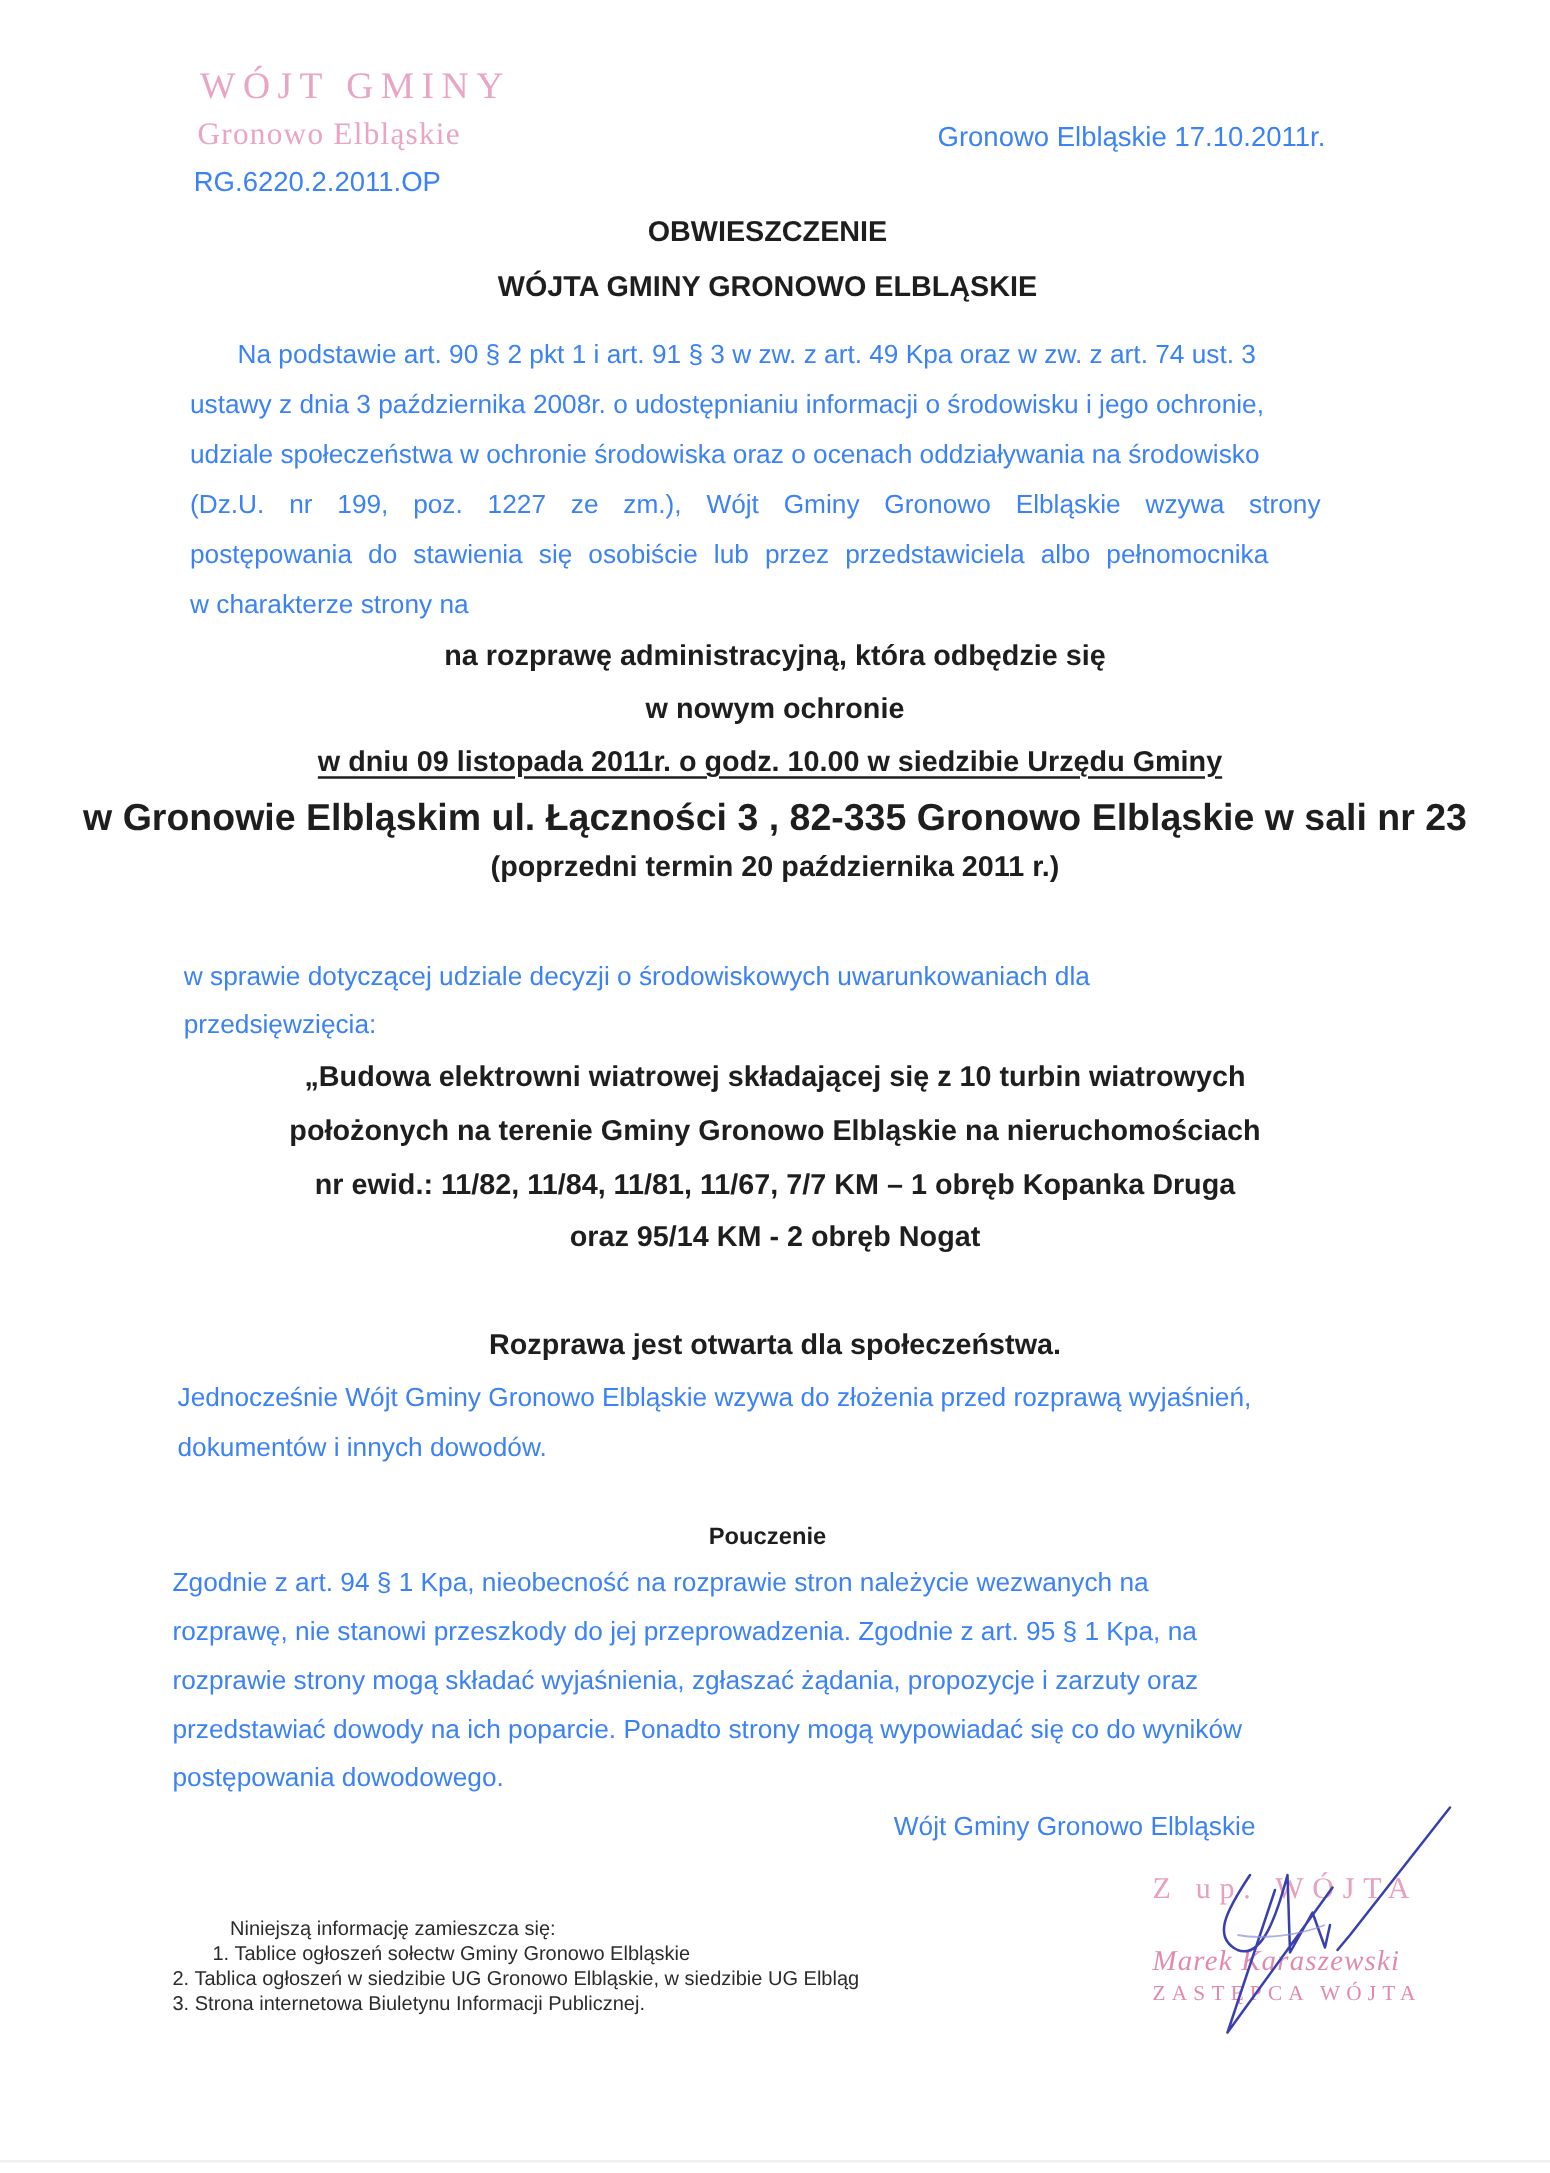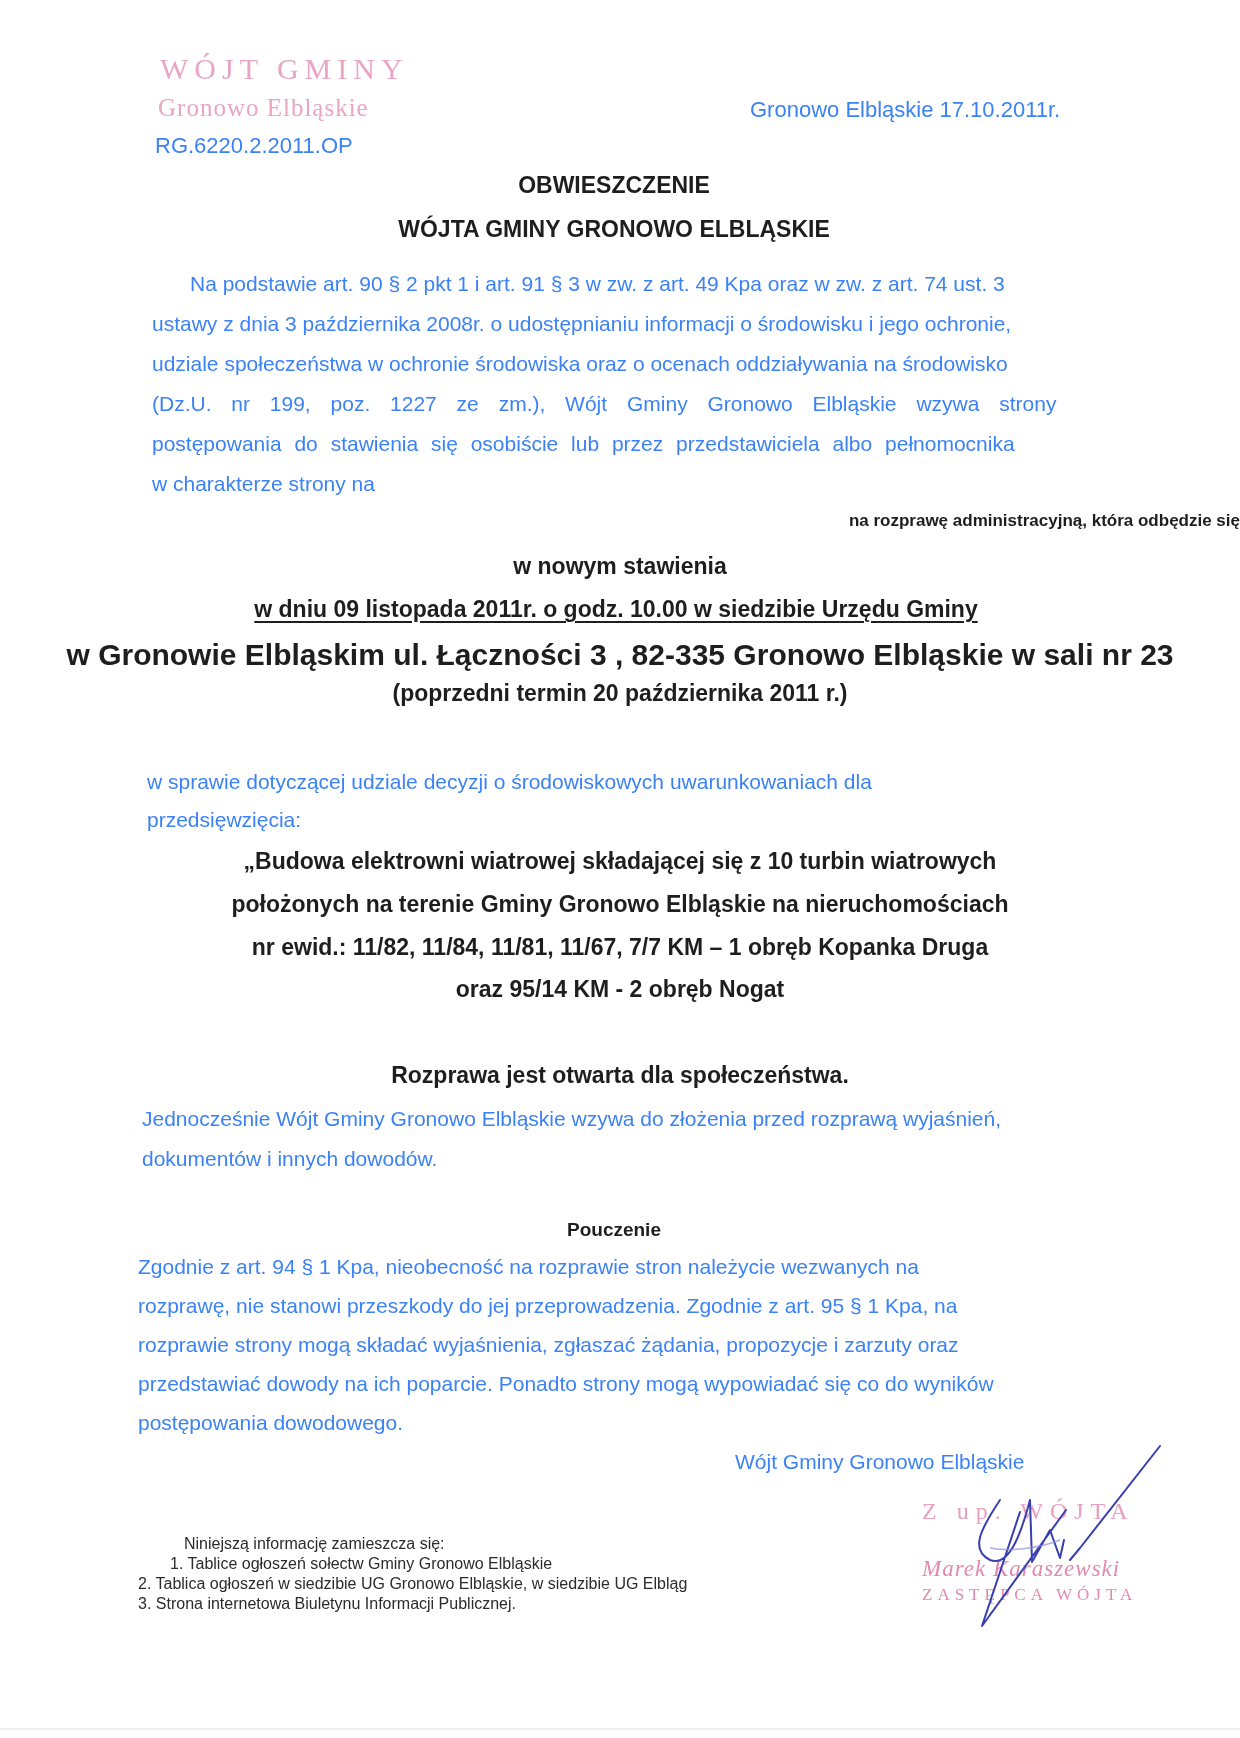--- a/index.html
+++ b/index.html
@@ -25,22 +25,22 @@
 <div class="abs center bold" style="top:172px; font-size:23px; left:-6px;">OBWIESZCZENIE</div>
 <div class="abs center bold" style="top:216px; font-size:23px; left:-6px;">WÓJTA GMINY GRONOWO ELBLĄSKIE</div>
 
 <div class="abs body-line" style="left:190px; top:272px;">Na podstawie art. 90 § 2 pkt 1 i art. 91 § 3 w zw. z art. 49 Kpa oraz w zw. z art. 74 ust. 3</div>
 <div class="abs body-line" style="left:152px; top:312px;">ustawy z dnia 3 października 2008r. o udostępnianiu informacji o środowisku i jego ochronie,</div>
 <div class="abs body-line" style="left:152px; top:352px;">udziale społeczeństwa w ochronie środowiska oraz o ocenach oddziaływania na środowisko</div>
 <div class="abs body-line" style="left:152px; top:392px; word-spacing:14px;">(Dz.U. nr 199, poz. 1227 ze zm.), Wójt Gminy Gronowo Elbląskie wzywa strony</div>
 <div class="abs body-line" style="left:152px; top:432px; word-spacing:7px;">postępowania do stawienia się osobiście lub przez przedstawiciela albo pełnomocnika</div>
 <div class="abs body-line" style="left:152px; top:472px;">w charakterze strony na</div>
 
-<div class="abs center bold" style="top:511px; font-size:17px;text-align:right;">na rozprawę administracyjną, która odbędzie się</div>
-<div class="abs center bold" style="top:553px; font-size:23px;">w nowym stawienia</div>
+<div class="abs center bold" style="top:511px; font-size:23px;">na rozprawę administracyjną, która odbędzie się</div>
+<div class="abs center bold" style="top:553px; font-size:23px;">w nowym ochronie</div>
 <div class="abs center bold u" style="top:596px; font-size:23px; left:-4px;">w dniu  09 listopada 2011r. o godz. 10.00 w siedzibie Urzędu Gminy</div>
 <div class="abs center bold" style="top:638px; font-size:30px;">w Gronowie Elbląskim ul. Łączności 3 , 82-335 Gronowo Elbląskie w sali nr 23</div>
 <div class="abs center bold" style="top:680px; font-size:23px;">(poprzedni termin 20 października 2011 r.)</div>
 
 <div class="abs body-line" style="left:147px; top:770px;">w sprawie dotyczącej udziale decyzji o środowiskowych uwarunkowaniach dla</div>
 <div class="abs body-line" style="left:147px; top:808px;">przedsięwzięcia:</div>
 
 <div class="abs center bold" style="top:848px; font-size:23px;">„Budowa elektrowni wiatrowej składającej się z 10 turbin wiatrowych</div>
 <div class="abs center bold" style="top:891px; font-size:23px;">położonych na terenie Gminy Gronowo Elbląskie na nieruchomościach</div>
 <div class="abs center bold" style="top:934px; font-size:23px;">nr ewid.: 11/82, 11/84, 11/81, 11/67, 7/7 KM – 1 obręb Kopanka Druga</div>
@@ -51,21 +51,21 @@
 <div class="abs body-line" style="left:142px; top:1107px;">Jednocześnie Wójt Gminy Gronowo Elbląskie  wzywa do złożenia przed rozprawą wyjaśnień,</div>
 <div class="abs body-line" style="left:142px; top:1147px;">dokumentów i innych dowodów.</div>
 
 <div class="abs center bold" style="top:1219px; font-size:19px; left:-6px;">Pouczenie</div>
 <div class="abs body-line" style="left:138px; top:1255px;">Zgodnie z art. 94 § 1 Kpa, nieobecność na rozprawie stron należycie wezwanych na</div>
 <div class="abs body-line" style="left:138px; top:1294px;">rozprawę, nie stanowi przeszkody do jej przeprowadzenia. Zgodnie z art. 95 § 1 Kpa, na</div>
 <div class="abs body-line" style="left:138px; top:1333px;">rozprawie strony mogą składać wyjaśnienia, zgłaszać żądania, propozycje i zarzuty oraz</div>
 <div class="abs body-line" style="left:138px; top:1372px;">przedstawiać dowody na ich poparcie. Ponadto strony mogą wypowiadać się co do wyników</div>
 <div class="abs body-line" style="left:138px; top:1411px;">postępowania dowodowego.</div>
 
-<div class="abs body-line" style="left:735px; top:1450px;">Wójt Gminy Gronowo Elbląskie</div>
+<div class="abs body-line" style="left:715px; top:1450px;">Wójt Gminy Gronowo Elbląskie</div>
 
 <div class="abs stamp" style="left:922px; top:1498px; font-size:24px; letter-spacing:7px; color:#e8a0bf;">Z up. WÓJTA</div>
 <div class="abs stamp" style="left:922px; top:1556px; font-size:23px; font-style:italic; letter-spacing:1px; color:#e28aae;">Marek Karaszewski</div>
 <div class="abs stamp" style="left:922px; top:1585px; font-size:17px; letter-spacing:5px; color:#e28aae;">ZASTĘPCA WÓJTA</div>
 
 <svg class="abs" style="left:960px; top:1440px;" width="220" height="200" viewBox="0 0 220 200">
   <path d="M200 6 L120 108 L110 120 M40 60 C20 90 10 110 30 120 C50 128 62 90 70 60 L72 122 L90 90 L100 118 L104 100 M60 72 L22 186 L106 70" fill="none" stroke="#3a3fb0" stroke-width="2" stroke-linecap="round" stroke-linejoin="round"></path>
   <path d="M30 108 C50 112 80 108 100 100" fill="none" stroke="#8a8fd8" stroke-width="1.5" opacity="0.7"></path>
 </svg>
 

